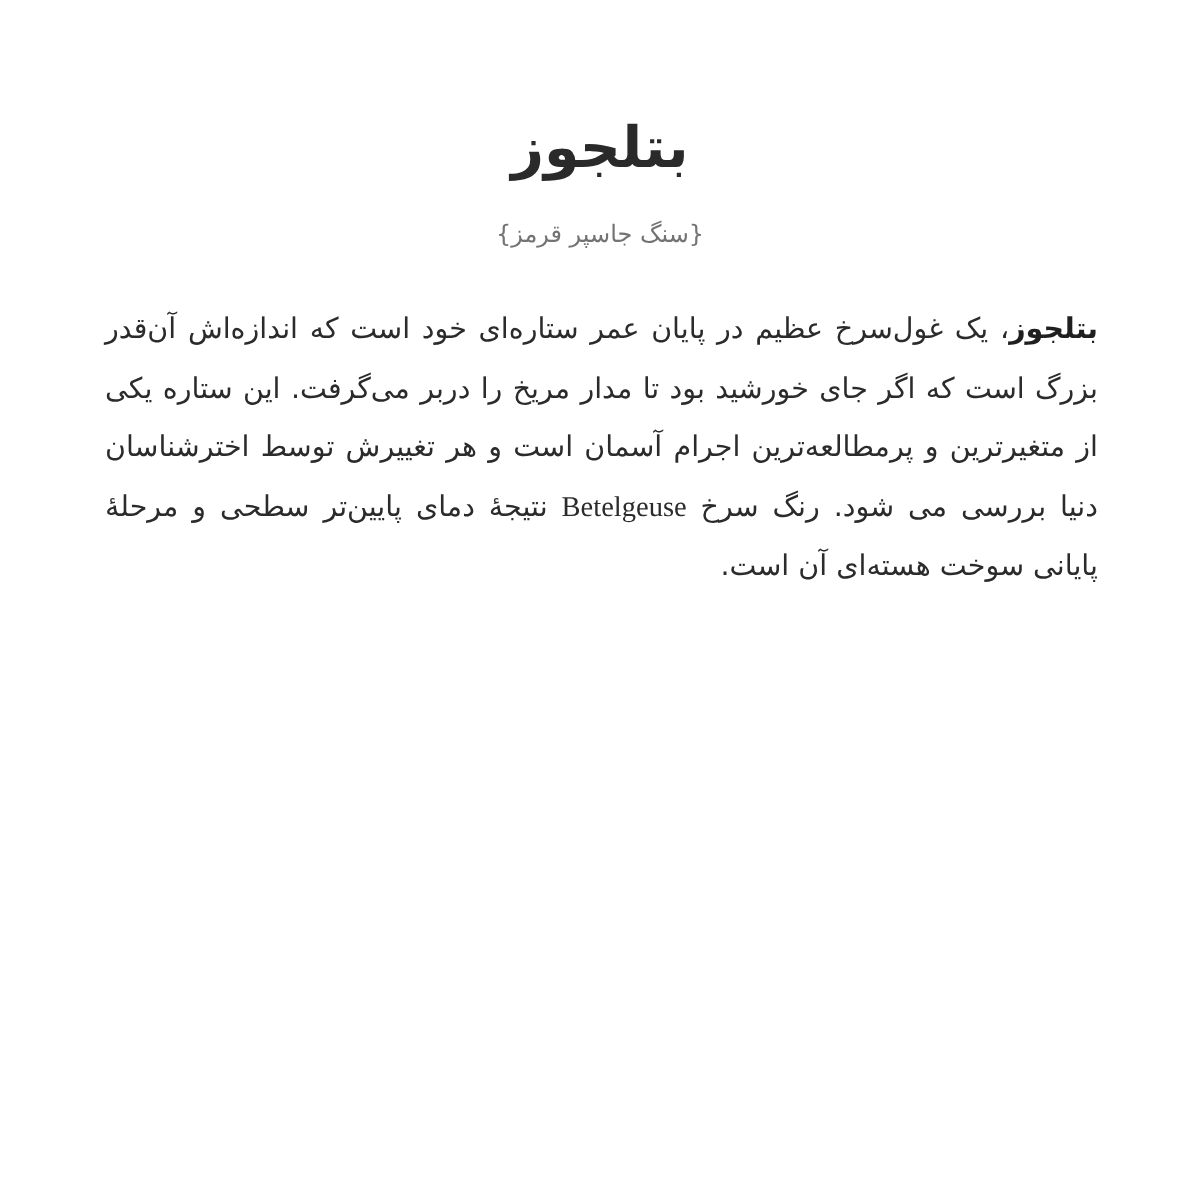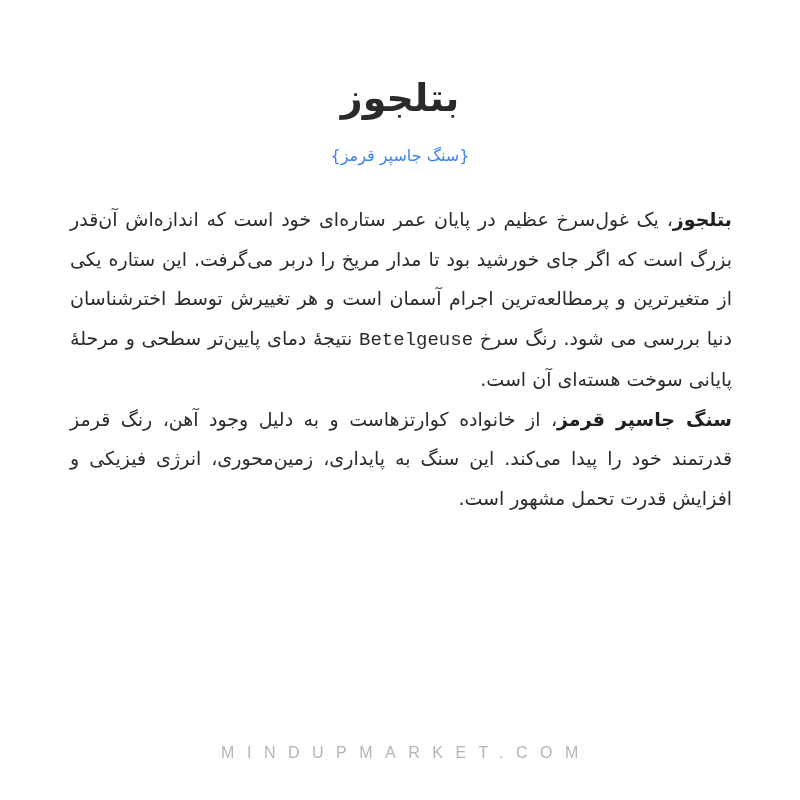--- a/index.html
+++ b/index.html
@@ -30,21 +30,21 @@
     color: #2a2a2a;
     direction: rtl;
     line-height: 1.1;
   }
   .subtitle {
     position: absolute;
     top: 146px;
     left: 0; right: 0;
     text-align: center;
     font-size: 16px;
-    color: #3b82f6;
+    color: #737373;
     direction: rtl;
   }
   .body-text {
     position: absolute;
     top: 200px;
     left: 70px;
     width: 662px;
     direction: rtl;
     text-align: justify;
     text-align-last: right;
@@ -55,21 +55,21 @@
   .body-text p {
     margin: 0;
   }
   .body-text b {
     font-weight: bold;
     color: #1f1f1f;
   }
   .en {
     direction: ltr;
     unicode-bidi: embed;
-    font-family: Liberation Mono, monospace;
+    font-family: Liberation Serif, serif;
   }
   .footer {
     position: absolute;
     top: 744px;
     left: 0; right: 0;
     text-align: center;
     font-family: "Liberation Sans", sans-serif;
     font-size: 16px;
     letter-spacing: 12.5px;
     color: #b5b5b5;
@@ -80,18 +80,16 @@
 <body>
 
 <div class="page">
 
   <div class="title">بتلجوز</div>
 
   <div class="subtitle">{سنگ جاسپر قرمز}</div>
 
   <div class="body-text">
     <p><b>بتلجوز</b><span>، یک غول‌سرخ عظیم در پایان عمر ستاره‌ای خود است که اندازه‌اش آن‌قدر بزرگ است که اگر جای خورشید بود تا مدار مریخ را دربر می‌گرفت. این ستاره یکی از متغیرترین و پرمطالعه‌ترین اجرام آسمان است و هر تغییرش توسط اخترشناسان دنیا بررسی می شود. رنگ سرخ </span><span class="en">Betelgeuse</span><span> نتیجهٔ دمای پایین‌تر سطحی و مرحلهٔ پایانی سوخت هسته‌ای آن است.</span></p>
-    <p><b>سنگ جاسپر قرمز</b><span>، از خانواده کوارتزهاست و به دلیل وجود آهن، رنگ قرمز قدرتمند خود را پیدا می‌کند. این سنگ به پایداری، زمین‌محوری، انرژی فیزیکی و افزایش قدرت تحمل مشهور است.</span></p>
   </div>
 
-  <div class="footer">MINDUPMARKET.COM</div>
 
 </div>
 
 </body></html>

